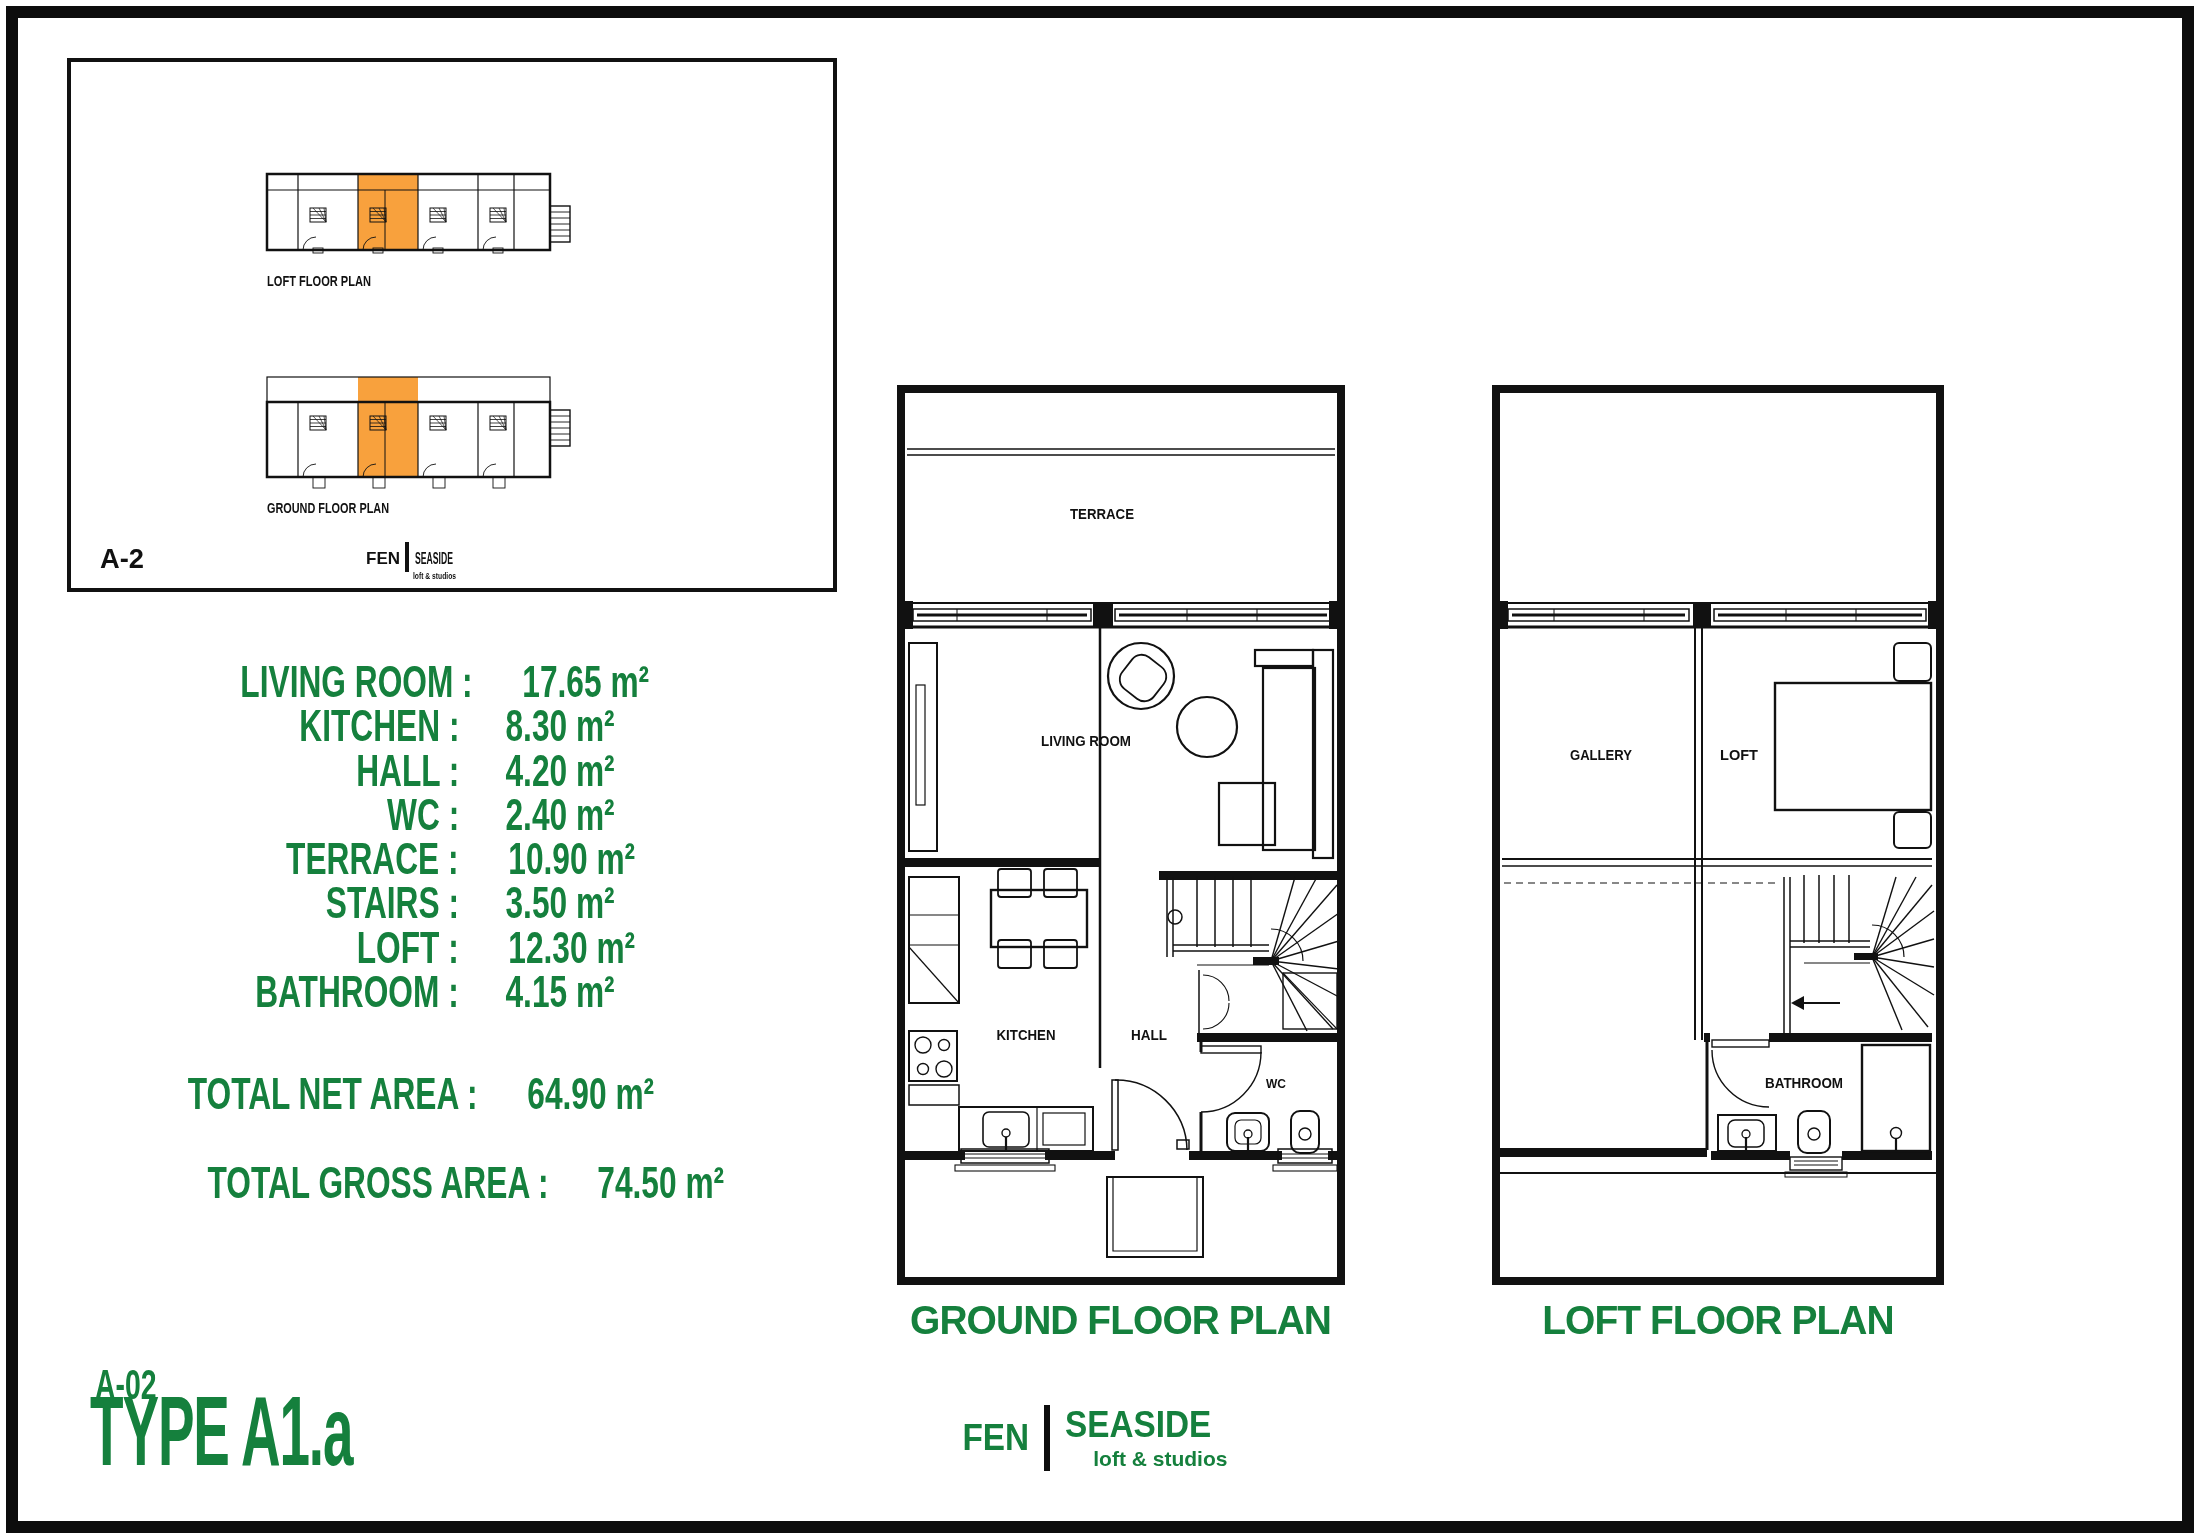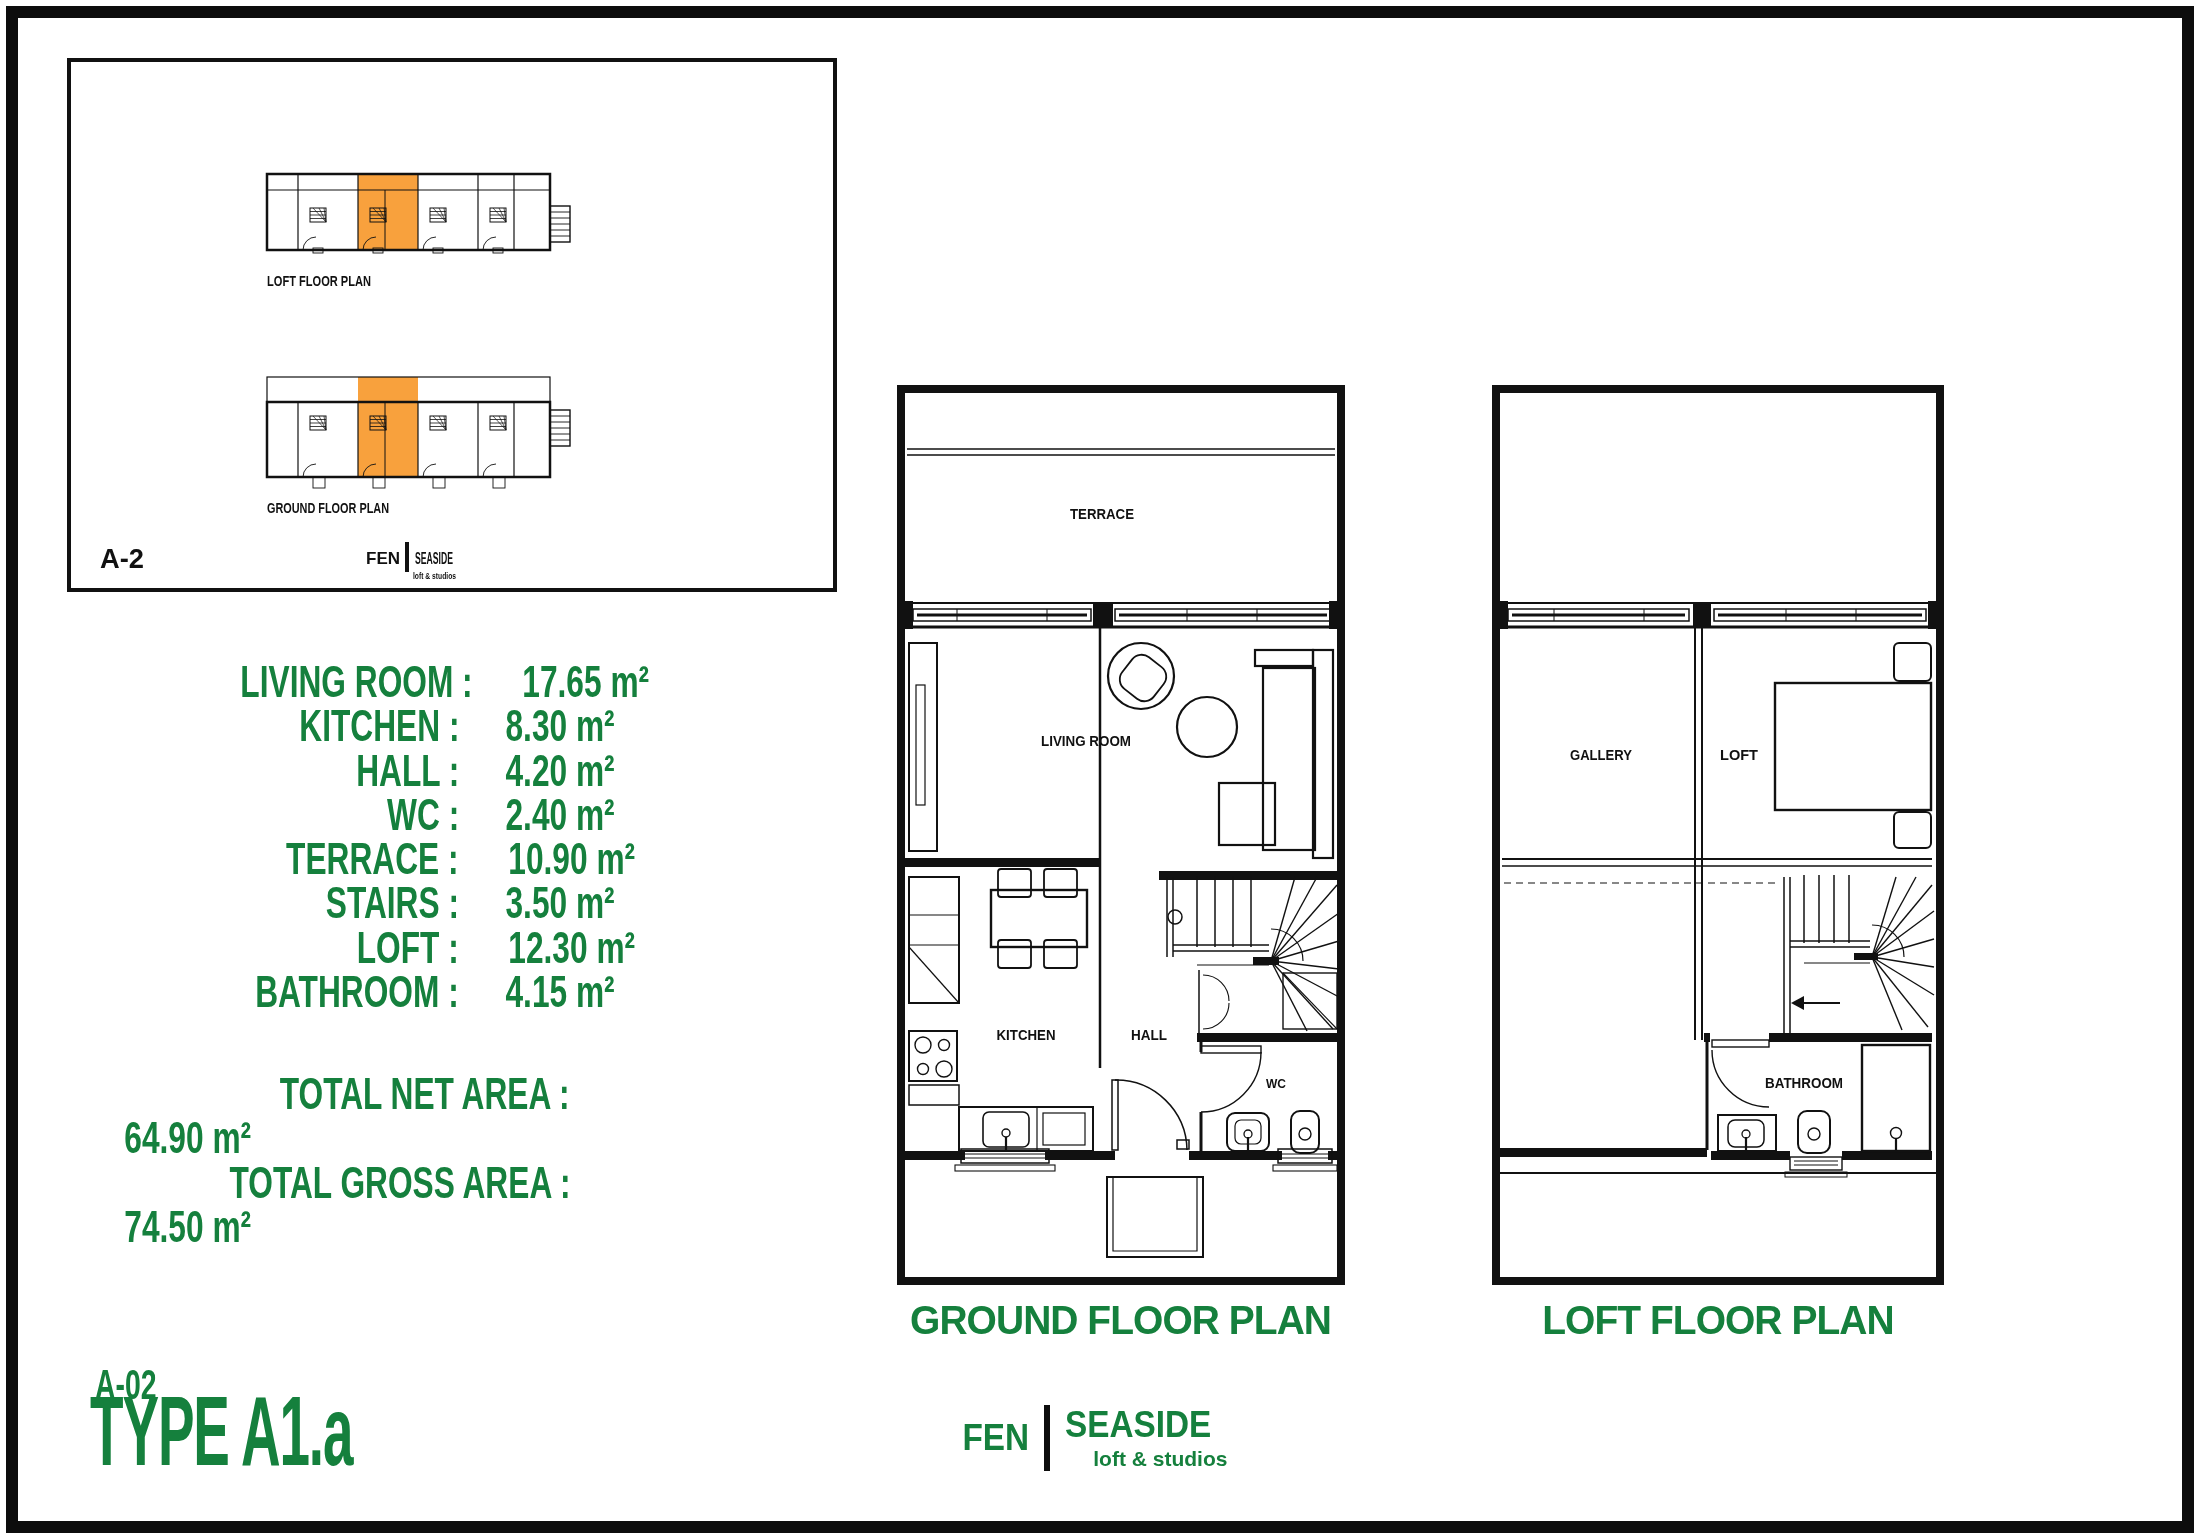--- a/index.html
+++ b/index.html
@@ -16,21 +16,21 @@
   .cxl{display:inline-block;transform-origin:0 50%;}
   .cxr{display:inline-block;transform-origin:100% 50%;}
 
   
   .areas{left:150px;top:660px;width:465px;}
   .ar-row{display:flex;height:44.3px;line-height:44.3px;font-size:44px;font-weight:bold;}
   .ar-label{flex:1;text-align:right;white-space:nowrap;}
   .ar-value{width:156px;text-align:right;white-space:nowrap;}
   .ar-label>span,.ar-value>span{transform:scaleX(.72);}
   .totals{left:75px;top:1072px;width:495px;}
-  .tot-row{display:flex;height:44px;line-height:44px;font-size:44px;font-weight:bold;margin-bottom:45px;flex-direction:column;}
+  .tot-row{display:flex;height:44px;line-height:44px;font-size:44px;font-weight:bold;margin-bottom:45px;}
   .tot-label{flex:1;text-align:right;white-space:nowrap;}
   .tot-value{width:147px;text-align:center;white-space:nowrap;}
   .tot-label>span,.tot-value>span{transform:scaleX(.72);}
 
   .sheet-code{left:95px;top:1360px;font-size:43px;font-weight:bold;white-space:nowrap;}
   .sheet-code>span{transform:scaleX(.66);}
   .type-label{left:90px;top:1375px;font-size:98px;font-weight:bold;letter-spacing:-2px;white-space:nowrap;text-decoration:underline;}
   .type-label>span{transform:scaleX(.56);}
 
   .plan-title{top:1297px;font-size:41px;font-weight:bold;text-align:center;letter-spacing:-1px;white-space:nowrap;}

